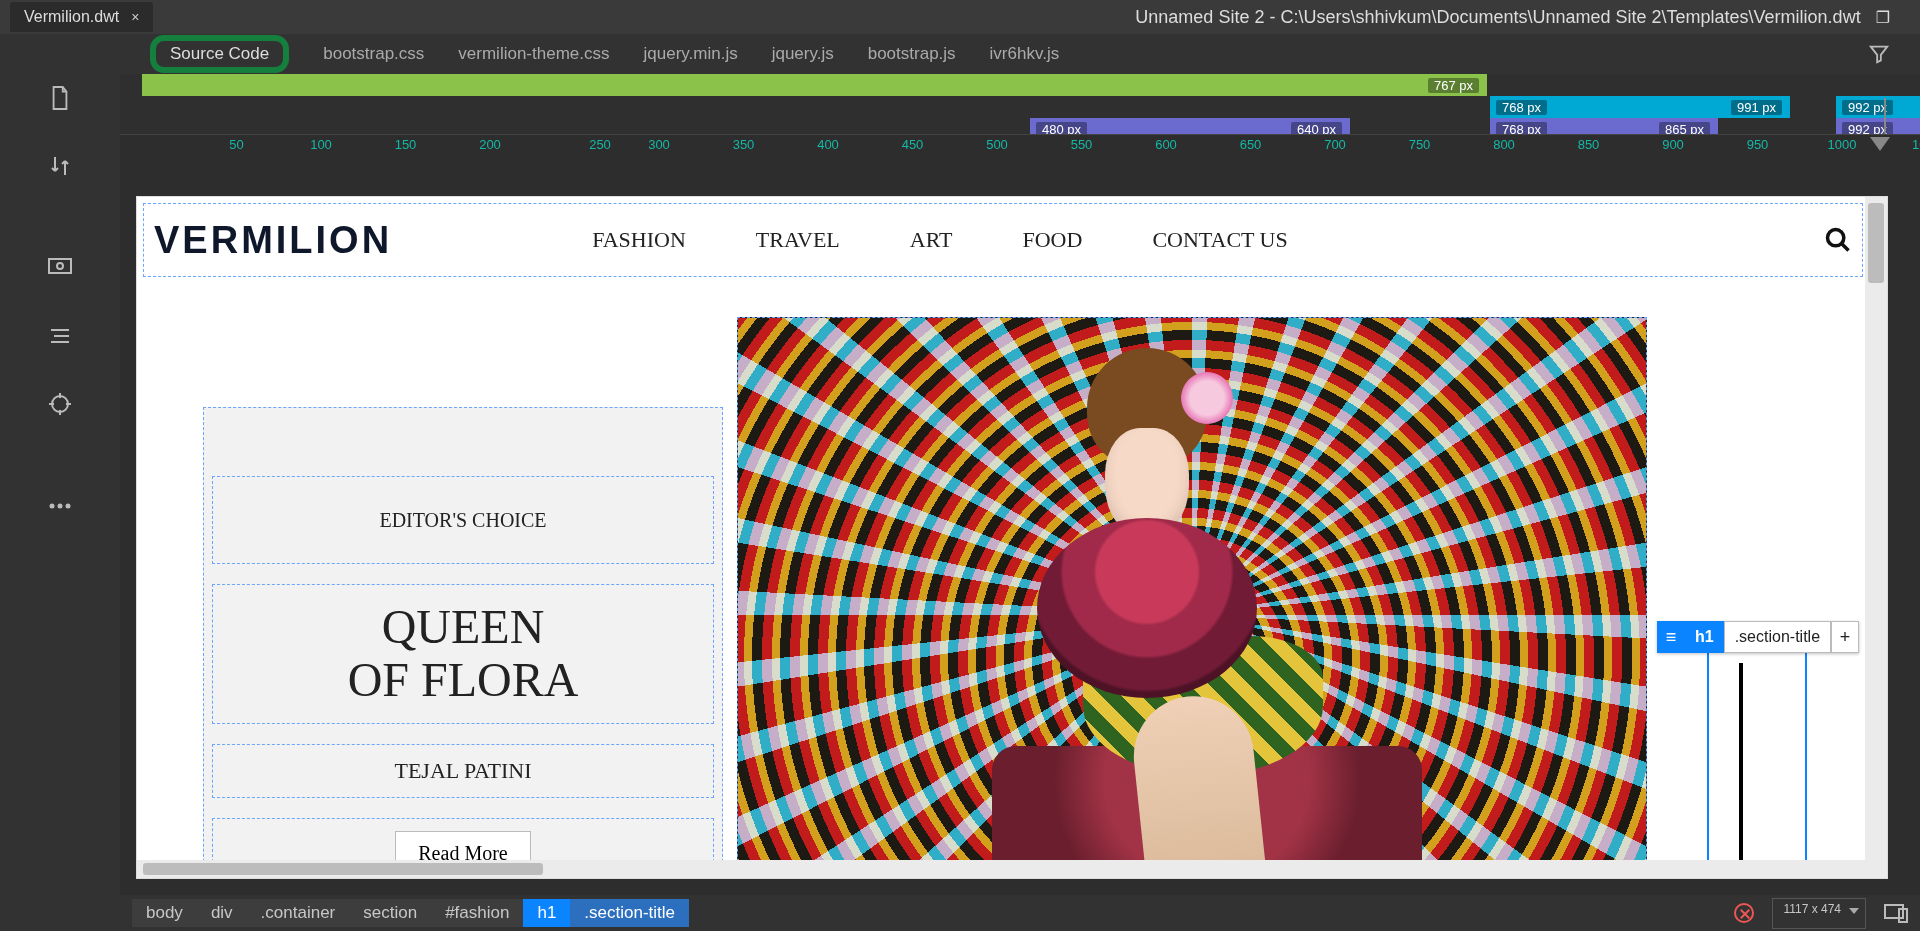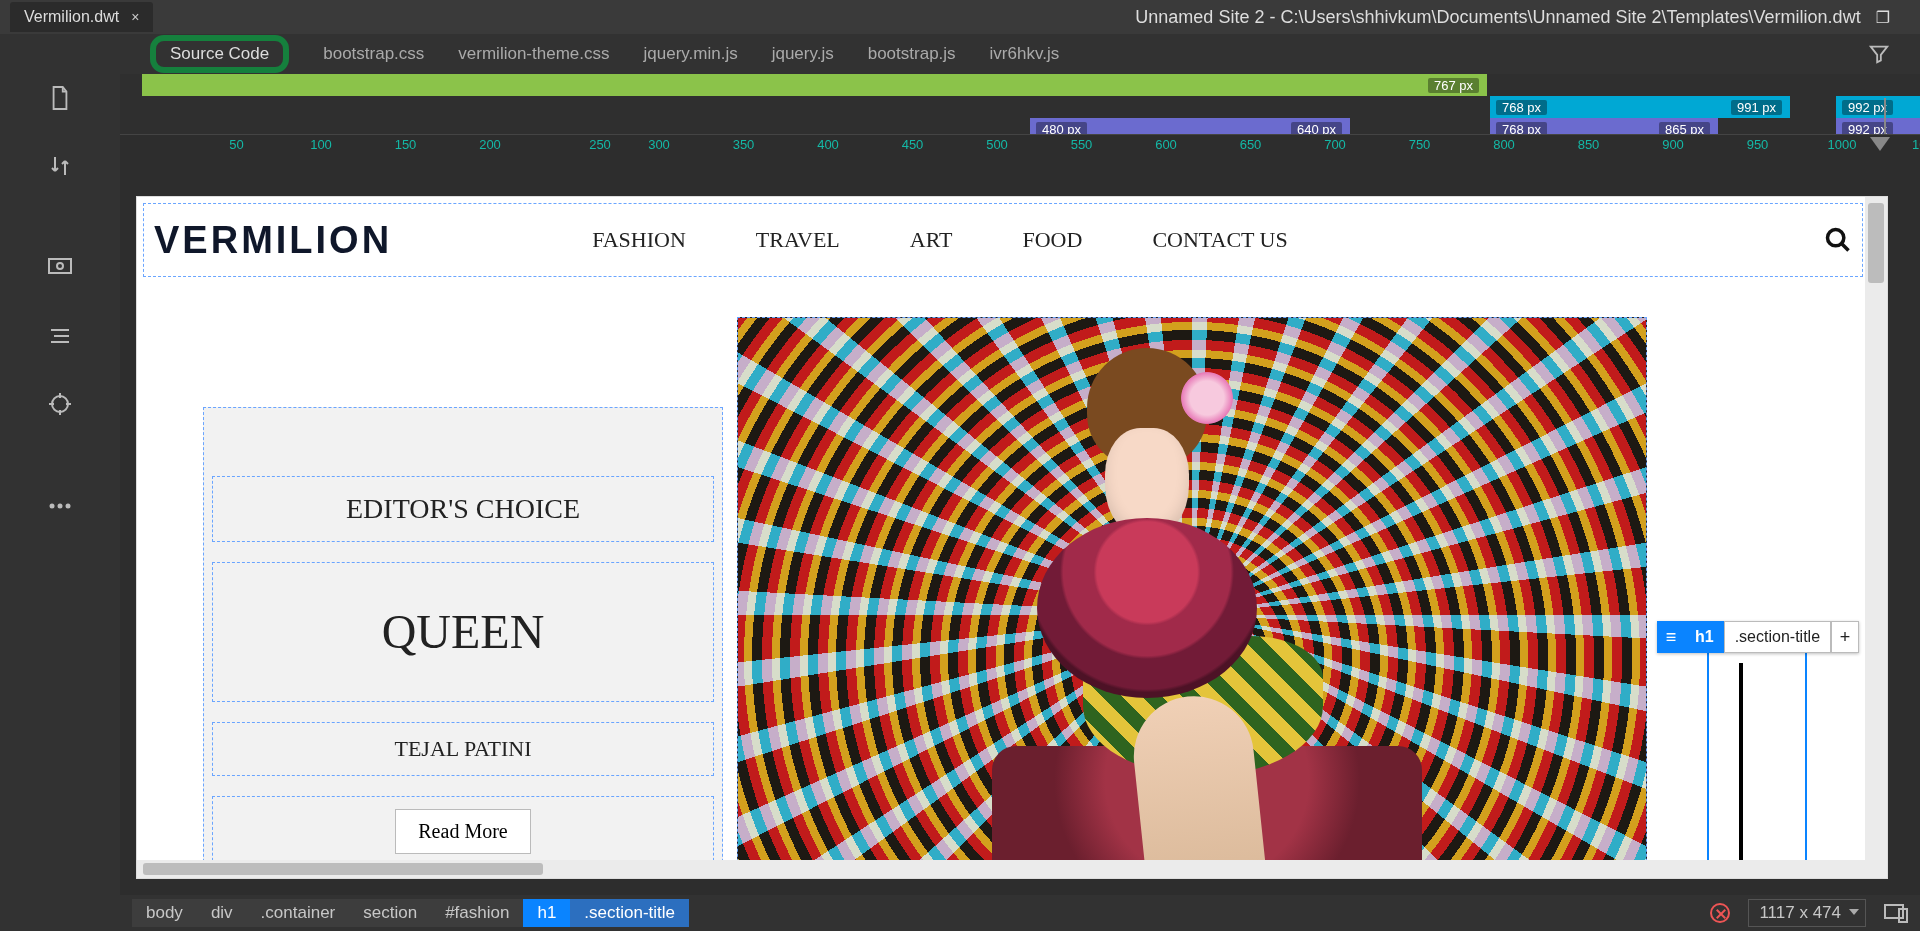--- a/index.html
+++ b/index.html
@@ -172,21 +172,21 @@
   position:absolute;
   left: 66px; top: 90px;
   width: 520px; height: 510px;
   border: 1px dashed #6aa5ff;
   background:#f2f2f2;
   display:flex; flex-direction:column;
   gap: 20px;
   padding: 8px;
 }
 .hero-box { border:1px dashed #6aa5ff; display:flex; align-items:center; justify-content:center; font-family: Georgia, serif; color:#222;}
-.hero-eyebrow { height:66px; font-size:28px; margin-top:60px;}
+.hero-eyebrow { height:88px; font-size:20px; margin-top:60px;}
 .hero-title-box { height:140px; flex-direction:column; font-size:48px; line-height:1.1;}
 .hero-author { height:54px; font-size:22px;}
 .hero-readmore-wrap { border:1px dashed #6aa5ff; height:70px; display:flex; align-items:center; justify-content:center;}
 .hero-readmore { background:#fff; border:1px solid #bbb; padding: 10px 22px; font-family:Georgia,serif; font-size:20px;}
 
 
 .hero-image {
   position:absolute; left: 600px; top: 0;
   width: 910px; height: 620px;
   background:#222;
@@ -254,21 +254,21 @@
   padding: 4px 14px;
   background: #3d3d3d;
   font-size: 17px;
 }
 .crumb.sel { background: #0a84ff; color: #fff; }
 .crumb.sec2 { background: #2c6fbf; color:#fff;}
 .status-right { margin-left: auto; display:flex; align-items:center; gap:18px;}
 .status-err { width:20px;height:20px;border:2px solid #e55; border-radius:50%; position:relative;}
 .status-err::before,.status-err::after{content:"";position:absolute;left:3px;top:8px;width:12px;height:2px;background:#e55;}
 .status-err::before{transform:rotate(45deg);} .status-err::after{transform:rotate(-45deg);}
-.size-box{ border:1px solid #555; padding:3px 24px 3px 10px; position:relative; font-size:17px;}
+.size-box{ border:1px solid #555; padding:3px 24px 12px 10px; position:relative; font-size:12px;}
 .size-box::after{content:"";position:absolute;right:6px;top:9px;border-left:5px solid transparent;border-right:5px solid transparent;border-top:6px solid #aaa;}
 .device-ic{font-size:18px;}
 
 
 svg{display:block;}
 </style>
 </head>
 <body>
 
 <div class="doc-tab-row">
@@ -403,20 +403,21 @@
     </span>
   </div>
 
   <div class="hero-wrap">
     <div class="hero-bg"></div>
 
     <div class="hero-left-card">
       <div class="hero-box hero-eyebrow">EDITOR'S CHOICE</div>
       <div class="hero-box hero-title-box">
         <span>QUEEN</span>
+        <span>OF FLORA</span>
       </div>
       <div class="hero-box hero-author">TEJAL PATINI</div>
       <div class="hero-readmore-wrap">
         <button class="hero-readmore">Read More</button>
       </div>
     </div>
 
     <div class="hero-image">
       <div class="bg-floral"></div>
       <div class="rays"></div>

